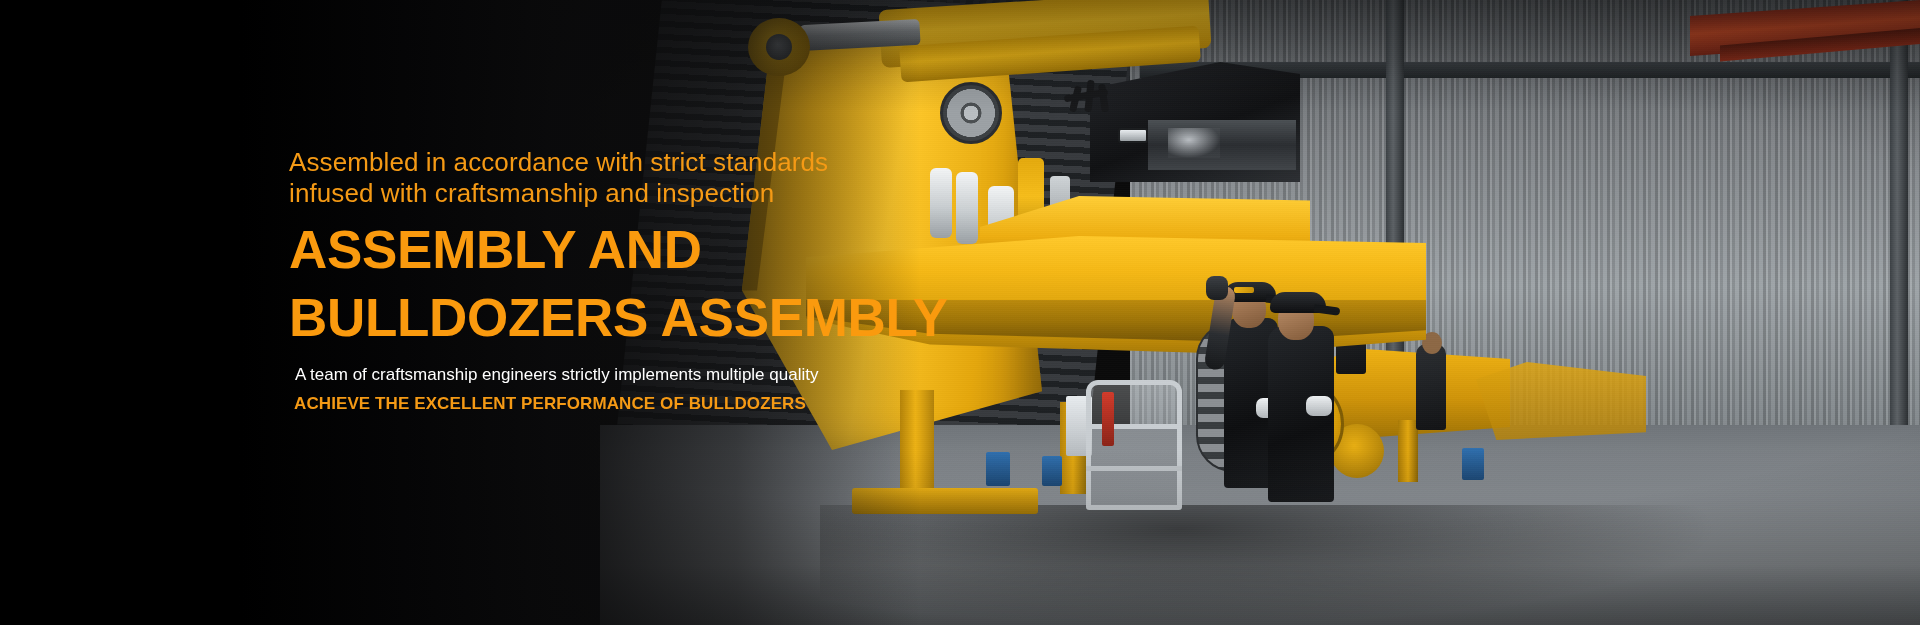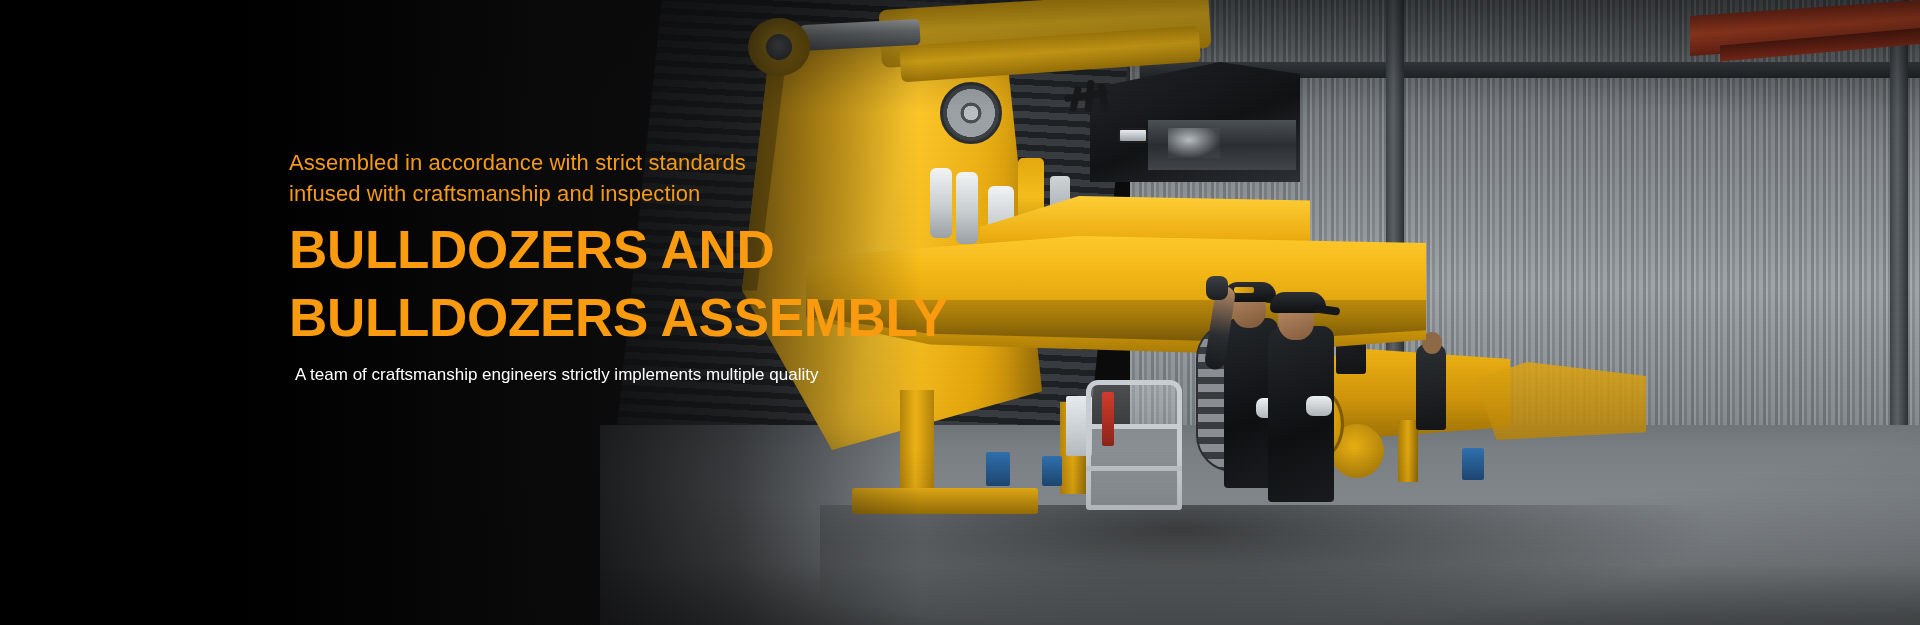--- a/index.html
+++ b/index.html
@@ -315,21 +315,21 @@
       linear-gradient(180deg, rgba(0,0,0,.34) 0%, rgba(0,0,0,0) 18%, rgba(0,0,0,0) 72%, rgba(0,0,0,.34) 100%);
   }
 
   
   .copy{
     position:absolute; left:289px; top:147px; width:760px;
     z-index:20;
   }
   .eyebrow{
     color:#f59a15;
-    font-size:22px;
+    font-size:26px;
     line-height:31px;
     font-weight:400;
     letter-spacing:.1px;
     white-space:nowrap;
   }
   .headline{
     margin-top:14px;
     color:#fa9a0e;
     font-size:53px;
     line-height:54px;
@@ -453,20 +453,21 @@
     <div class="grain"></div>
     <div class="vignette"></div>
     <div class="desat-left"></div>
   </div>
 
   <div class="copy">
 
     <div class="eyebrow">Assembled in accordance with strict standards</div>
     <div class="eyebrow">infused with craftsmanship and inspection</div>
 
-    <h1 class="headline">BULLDOZERS AND</h1>
+    <h1 class="headline">ASSEMBLY AND</h1>
     <h1 class="headline">BULLDOZERS ASSEMBLY</h1>
 
     <div class="body">A team of craftsmanship engineers strictly implements multiple quality</div>
 
+    <div class="tagline">ACHIEVE THE EXCELLENT PERFORMANCE OF BULLDOZERS</div>
   </div>
 
 </div>
 
 </body></html>

